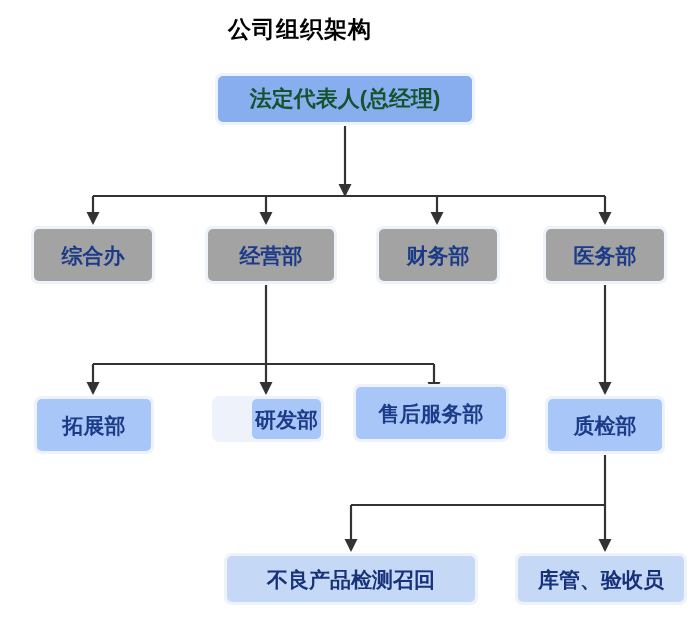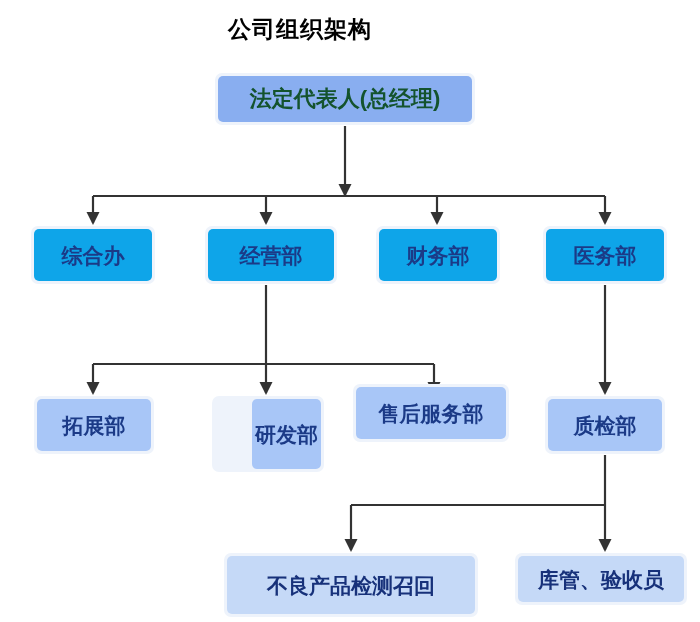--- a/index.html
+++ b/index.html
@@ -55,21 +55,21 @@
   }
   .node-label {
     font-size: 21px;
     font-weight: bold;
     color: #1b3a87;
     white-space: nowrap;
     line-height: 1;
   }
   .node.level-0 .node-inner { background: #89aef0; }
   .node.level-0 .node-label { font-size: 22px; color: #14532d; }
-  .node.level-1 .node-inner { background: #0ea5e9; }
+  .node.level-1 .node-inner { background: #a3a3a3; }
   .node.level-2 .node-inner { background: #a8c6f7; }
   .node.level-3 .node-inner { background: #c5d9f7; }
   .node.level-3 .node-label { color: #17317a; }
 </style>
 </head>
 <body>
 
 <div id="chart-root">
 
   <div id="chart-title">公司组织架构</div>
@@ -133,39 +133,39 @@
       <span class="node-label">医务部</span>
     </div>
   </div>
 
   <div class="node level-2" style="left:34px; top:396px; width:120px; height:58px;">
     <div class="node-inner">
       <span class="node-label">拓展部</span>
     </div>
   </div>
 
-  <div class="node level-2" style="left:212px; top:396px; width:112px; height:76px;padding-left:40px;">
+  <div class="node level-2" style="left:212px; top:396px; width:112px; height:46px;padding-left:40px;">
     <div class="node-inner">
       <span class="node-label">研发部</span>
     </div>
   </div>
 
   <div class="node level-2" style="left:353px; top:384px; width:156px; height:58px;">
     <div class="node-inner">
       <span class="node-label">售后服务部</span>
     </div>
   </div>
 
   <div class="node level-2" style="left:545px; top:396px; width:120px; height:58px;">
     <div class="node-inner">
       <span class="node-label">质检部</span>
     </div>
   </div>
 
-  <div class="node level-3" style="left:224px; top:553px; width:254px; height:64px;">
+  <div class="node level-3" style="left:224px; top:553px; width:254px; height:52px;">
     <div class="node-inner">
       <span class="node-label">不良产品检测召回</span>
     </div>
   </div>
 
   <div class="node level-3" style="left:515px; top:553px; width:172px; height:52px;">
     <div class="node-inner">
       <span class="node-label">库管、验收员</span>
     </div>
   </div>

